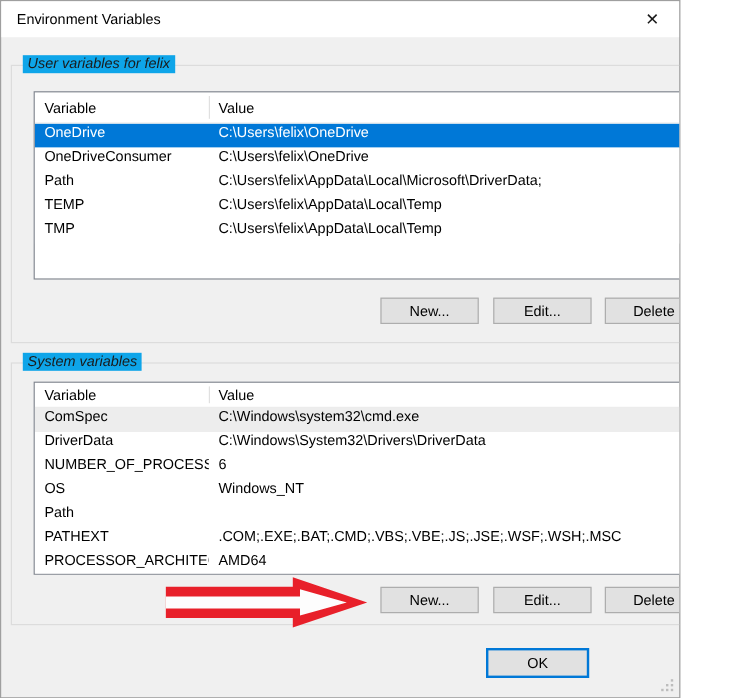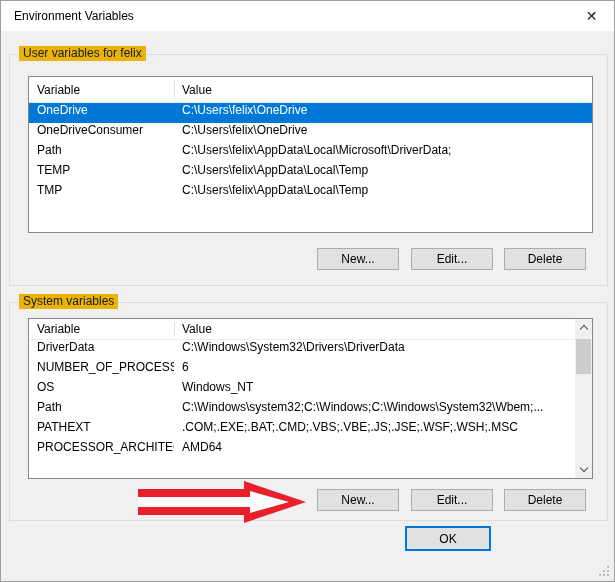--- a/index.html
+++ b/index.html
@@ -1,39 +1,39 @@
 <!DOCTYPE html>
 <html><head>
 <meta charset="utf-8">
 <style>
   * { margin:0; padding:0; box-sizing:border-box; }
   html,body { width:615px; height:582px; }
   body { font-family:"Liberation Sans", sans-serif; font-size:12px; color:#000; }
 
   .dialog {
-    position:relative; width:615px; height:582px;
+    position:relative; width:567px; height:582px;
     background:#f0f0f0; border:1px solid #9f9f9f; overflow:hidden;
   }
 
   
   .titlebar { position:absolute; left:0; top:0; width:100%; height:30px; background:#ffffff; }
   .title-text { position:absolute; left:13px; top:8px; font-size:12px; color:#000; }
   .close-btn {
     position:absolute; right:0; top:0; width:45px; height:30px;
     display:flex; align-items:center; justify-content:center;
     font-size:14px; color:#1a1a1a; cursor:pointer;
   }
 
   
   .groupbox { position:absolute; border:1px solid #dcdcdc; background:transparent; }
   .group-user   { left:8px;  top:53px;  width:599px; height:232px; }
   .group-system { left:8px;  top:301px; width:599px; height:219px; }
   .group-label {
-    position:absolute; top:-9px; left:9px; background:#eab308;
-    padding:0 4px; font-size:12px; color:#1a1a1a; line-height:15px;
+    position:absolute; top:-9px; left:9px; background:#0ea5e9;
+    padding:0 4px; font-size:12px; color:#1a1a1a; line-height:15px;font-style:italic;
   }
 
   
   .listview {
     position:absolute; background:#ffffff; border:1px solid #828790; overflow:hidden;
   }
   .table-user   { left:27px; top:75px;  width:565px; height:157px; }
   .table-system { left:27px; top:317px; width:565px; height:161px; }
 
   .lv-header { position:relative; display:flex; align-items:center; border-bottom:1px solid #ececec; }
@@ -73,21 +73,21 @@
     display:flex; align-items:center; justify-content:center; cursor:pointer;
   }
   .u-new    { left:316px; top:247px; }
   .u-edit   { left:410px; top:247px; }
   .u-delete { left:503px; top:247px; }
   .s-new    { left:316px; top:488px; }
   .s-edit   { left:410px; top:488px; }
   .s-delete { left:503px; top:488px; }
 
   .btn-ok {
-    position:absolute; left:404px; top:525px; width:86px; height:25px;
+    position:absolute; left:404px; top:539px; width:86px; height:25px;
     background:#e1e1e1; border:2px solid #0078d7; font-size:12px;
     display:flex; align-items:center; justify-content:center; cursor:pointer;
   }
   .btn-cancel {
     position:absolute; left:503px; top:544px; width:84px; height:23px;
     background:#e1e1e1; border:1px solid #adadad; font-size:12px;
     display:flex; align-items:center; justify-content:center; cursor:pointer;
   }
 
   
@@ -148,35 +148,38 @@
     <span class="group-label">System variables</span>
   </div>
 
   <div class="listview table-system">
     <div class="rows-area">
       <div class="lv-header">
         <span class="h-var">Variable</span>
         <span class="h-divider"></span>
         <span class="h-val">Value</span>
       </div>
+      <div class="row selected-inactive">
+        <span class="cell-var">ComSpec</span>
+        <span class="cell-val">C:\Windows\system32\cmd.exe</span>
+      </div>
       <div class="row">
         <span class="cell-var">DriverData</span>
         <span class="cell-val">C:\Windows\System32\Drivers\DriverData</span>
       </div>
       <div class="row">
         <span class="cell-var">NUMBER_OF_PROCESSORS</span>
         <span class="cell-val">6</span>
       </div>
       <div class="row">
         <span class="cell-var">OS</span>
         <span class="cell-val">Windows_NT</span>
       </div>
       <div class="row">
         <span class="cell-var">Path</span>
-        <span class="cell-val">C:\Windows\system32;C:\Windows;C:\Windows\System32\Wbem;...</span>
       </div>
       <div class="row">
         <span class="cell-var">PATHEXT</span>
         <span class="cell-val">.COM;.EXE;.BAT;.CMD;.VBS;.VBE;.JS;.JSE;.WSF;.WSH;.MSC</span>
       </div>
       <div class="row">
         <span class="cell-var">PROCESSOR_ARCHITECTURE</span>
         <span class="cell-val">AMD64</span>
       </div>
     </div>

